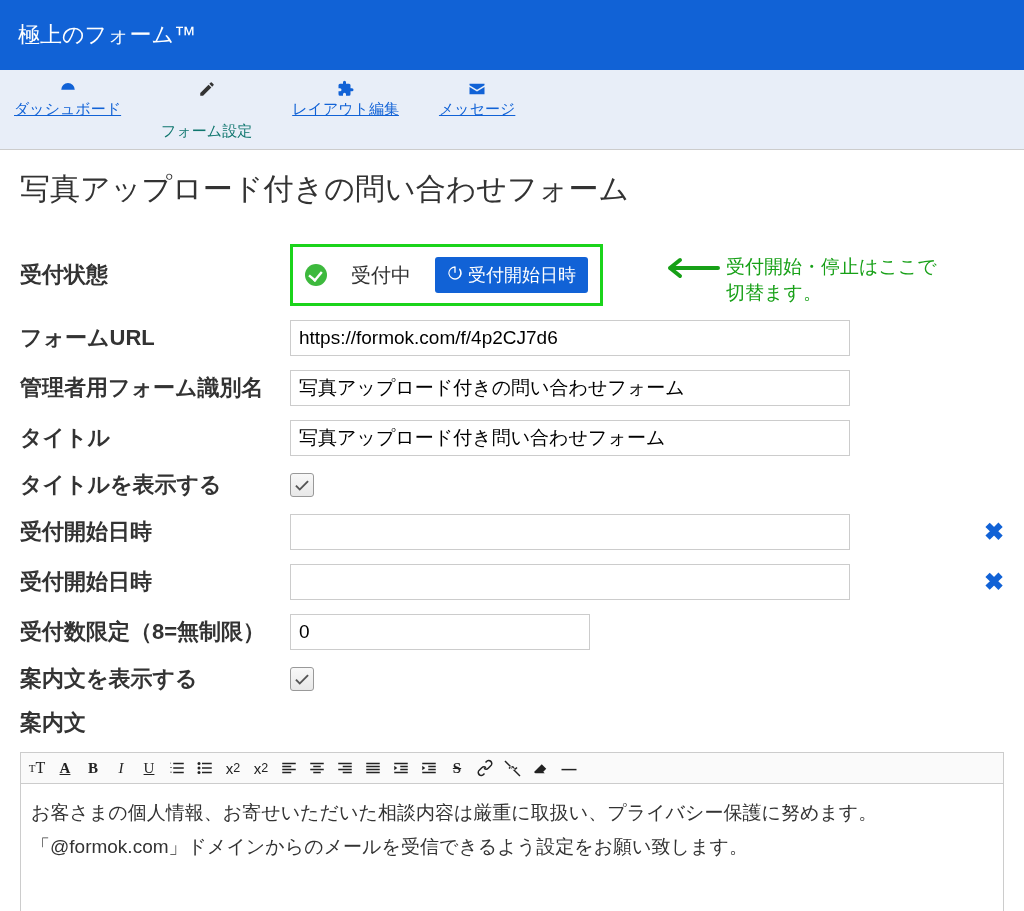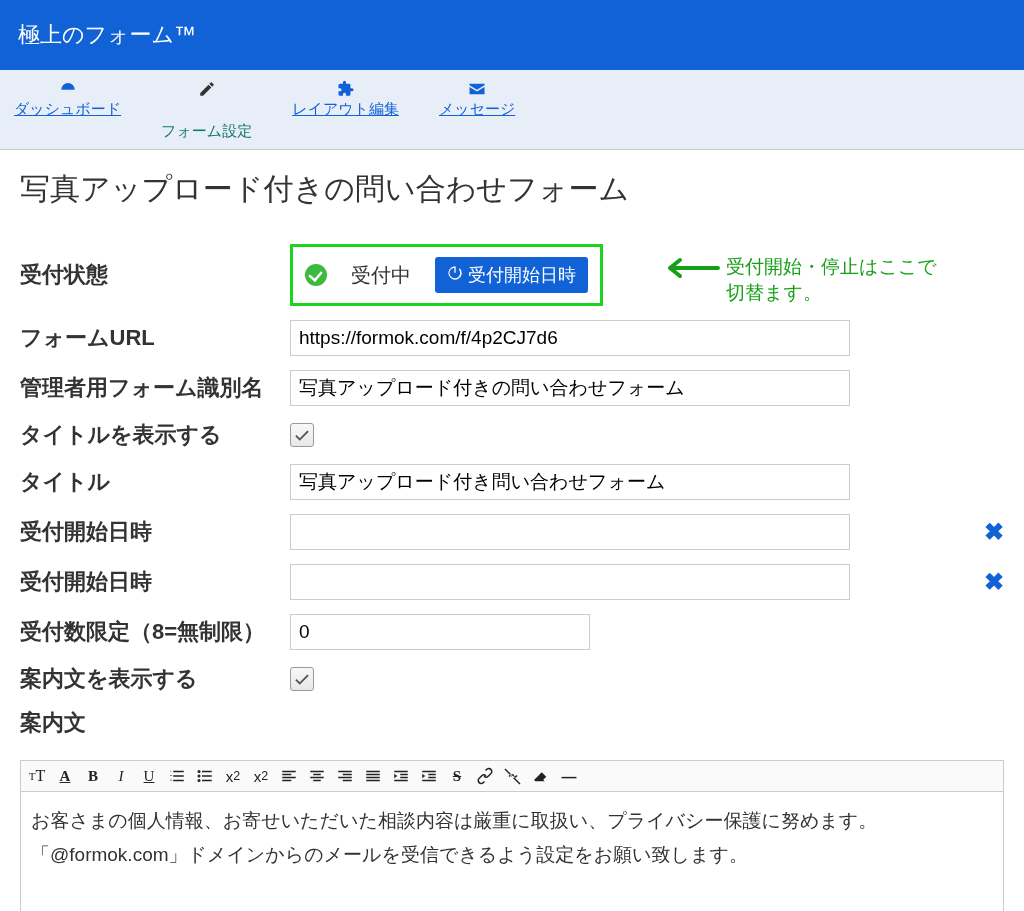--- a/index.html
+++ b/index.html
@@ -201,38 +201,38 @@
   </div>
 
   <div class="field-row">
     <div class="field-label">管理者用フォーム識別名</div>
     <div class="field-value">
       <input class="text-input" value="写真アップロード付きの問い合わせフォーム" style="">
     </div>
   </div>
 
   <div class="field-row">
+    <div class="field-label">タイトル</div>
+    <div class="field-value">
+      <input class="text-input" value="写真アップロード付き問い合わせフォーム" style="">
+    </div>
+  </div>
+
+  <div class="field-row">
     <div class="field-label">タイトルを表示する</div>
     <div class="field-value">
       <span class="cb">
         <svg viewBox="0 0 24 24">
             <path fill="#555" d="M9 16.17l-4.17-4.17L3 13.83 9 19.83 21 7.83l-1.83-1.83z"></path>
           </svg>
       </span>
     </div>
   </div>
 
   <div class="field-row">
-    <div class="field-label">タイトル</div>
-    <div class="field-value">
-      <input class="text-input" value="写真アップロード付き問い合わせフォーム" style="">
-    </div>
-  </div>
-
-  <div class="field-row">
     <div class="field-label">受付開始日時</div>
     <div class="field-value">
       <input class="text-input" value="" style="">
     </div>
     <span class="clear-x">✖</span>
   </div>
 
   <div class="field-row">
     <div class="field-label">受付開始日時</div>
     <div class="field-value">
@@ -252,21 +252,21 @@
     <div class="field-label">案内文を表示する</div>
     <div class="field-value">
       <span class="cb">
         <svg viewBox="0 0 24 24">
             <path fill="#555" d="M9 16.17l-4.17-4.17L3 13.83 9 19.83 21 7.83l-1.83-1.83z"></path>
           </svg>
       </span>
     </div>
   </div>
 
-  <div class="field-row" style="margin-bottom:16px">
+  <div class="field-row" style="margin-bottom:8px">
     <div class="field-label fullrow">案内文</div>
   </div>
 
   <div class="editor-wrap">
     <div class="toolbar">
       <span class="tb-btn" style="font-family:serif">
           <span style="font-size:11px">T</span>
           <span style="font-size:16px">T</span>
         </span>
       <span class="tb-btn" style="text-decoration:underline;font-family:serif;font-weight:bold">A</span>

